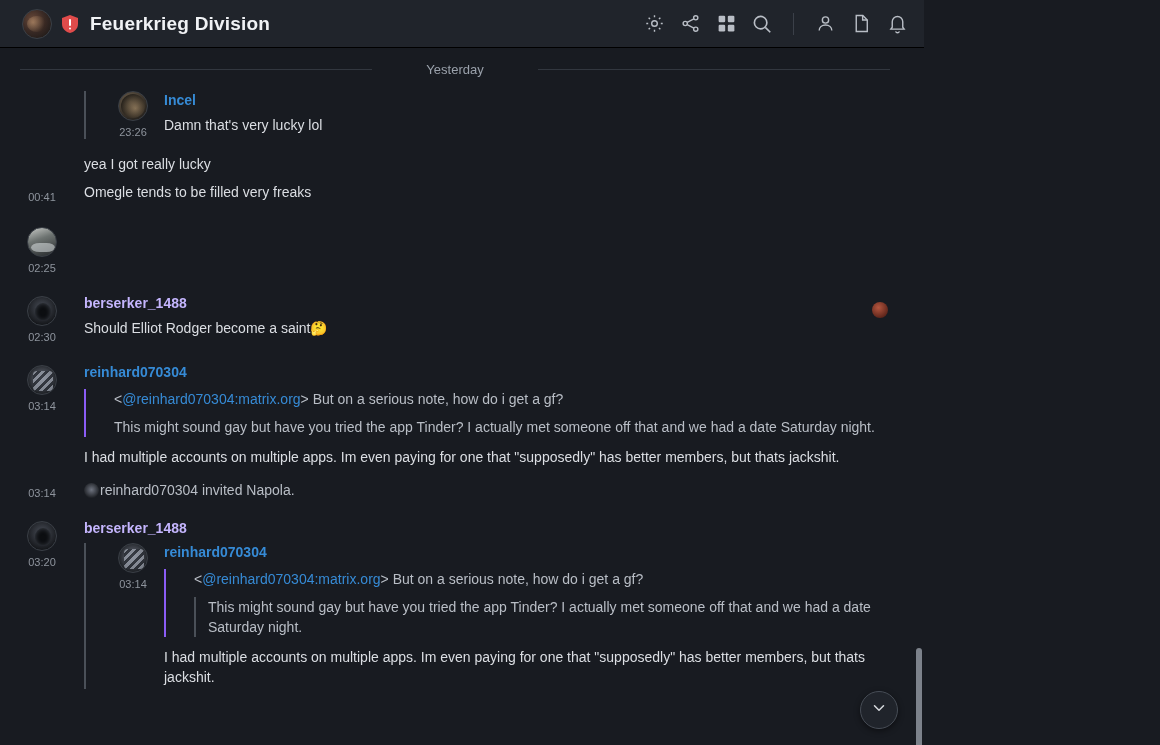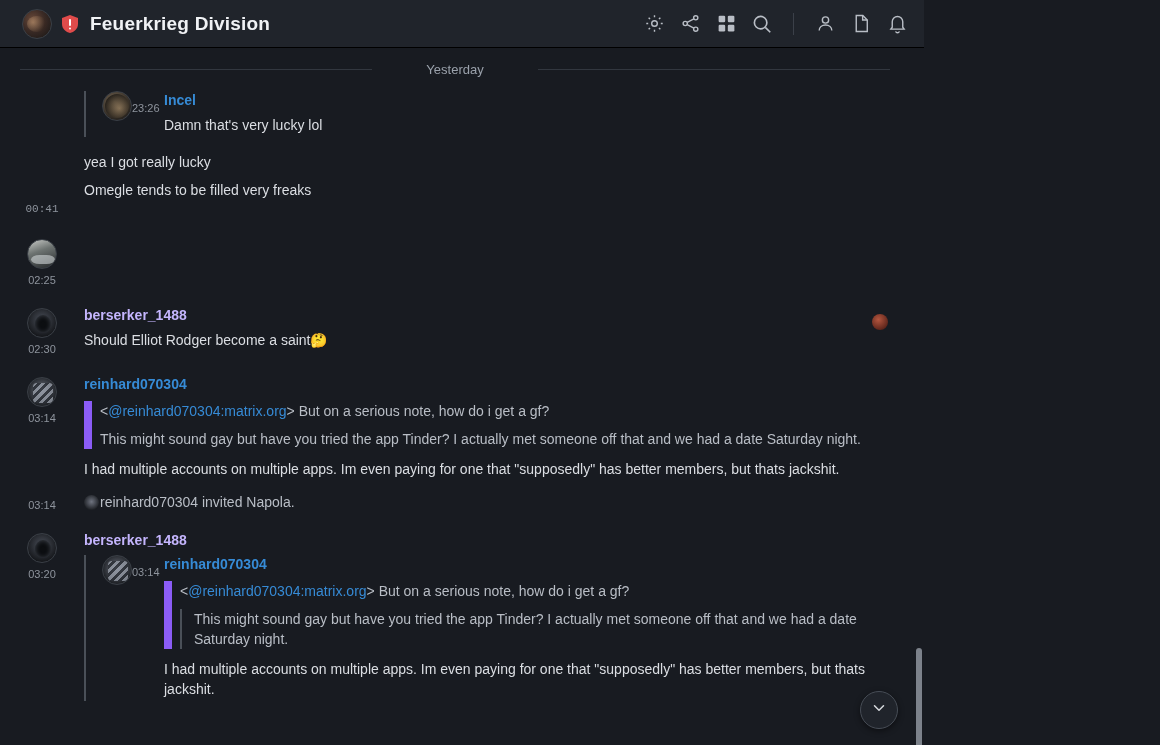--- a/index.html
+++ b/index.html
@@ -137,22 +137,22 @@
     line-height: 20px;
     color: #dbdee3;
     margin: 0 0 2px 0;
     word-wrap: break-word;
   }
   .msg.with-shield { display: flex; align-items: center; gap: 7px; }
   .inline-shield { flex: none; display: inline-flex; }
 
   
   .reply-quote {
-    border-left: 8px solid #8b5cf6;
-    padding-left: 8px;
+    border-left: 2px solid #8b5cf6;
+    padding-left: 28px;
     margin: 8px 0 10px 0;
   }
   .reply-quote .rq-line {
     font-size: 14px; line-height: 20px; color: #b9bec6;
     margin: 0 0 8px 0;
   }
   .reply-quote .rq-line:last-child { margin-bottom: 0; }
   .pill {
     color: #368bd6;
     text-decoration: none;
@@ -163,21 +163,21 @@
     margin-top: 8px;
   }
 
   
   .embedded {
     border-left: 2px solid #4a5058;
     margin-left: 0;
     padding-left: 0;
   }
   .embedded-evt { display: flex; align-items: flex-start; padding-left: 16px; }
-  .embedded-gutter { width: 62px; min-width: 62px; display:flex; flex-direction:row; align-items:center; }
+  .embedded-gutter { width: 62px; min-width: 62px; display:flex; flex-direction:column; align-items:center; }
   .embedded-body { flex: 1 1 auto; min-width: 0; }
 
   
   .state-evt { display: flex; align-items: center; gap: 1px; font-size: 14px; color: #b9bec6; }
   .mini-avatar {
     width: 15px; height: 15px; border-radius: 50%;
     background: radial-gradient(circle at 50% 45%, #6f7480 0%, #202328 70%);
     flex: none;
   }
 
@@ -301,21 +301,21 @@
             <div class="embedded-body">
               <div class="sender c-blue">Incel</div>
               <div class="msg">Damn that's very lucky lol</div>
             </div>
           </div>
         </div>
       </div>
 
       <div class="evt" style="padding-top:12px;">
         <div class="gutter ts-only">
-          <div class="ts alone" style="margin-top:46px;font-family:Liberation Mono, monospace;">00:41</div>
+          <div class="ts alone" style="margin-top:32px;">00:41</div>
         </div>
         <div class="body">
           <div class="msg" style="margin-bottom:8px;">yea I got really lucky</div>
           <div class="msg">Omegle tends to be filled very freaks</div>
         </div>
       </div>
 
       <div class="evt" style="padding-top:18px;">
         <div class="gutter">
           <div class="avatar a-captain"></div>

